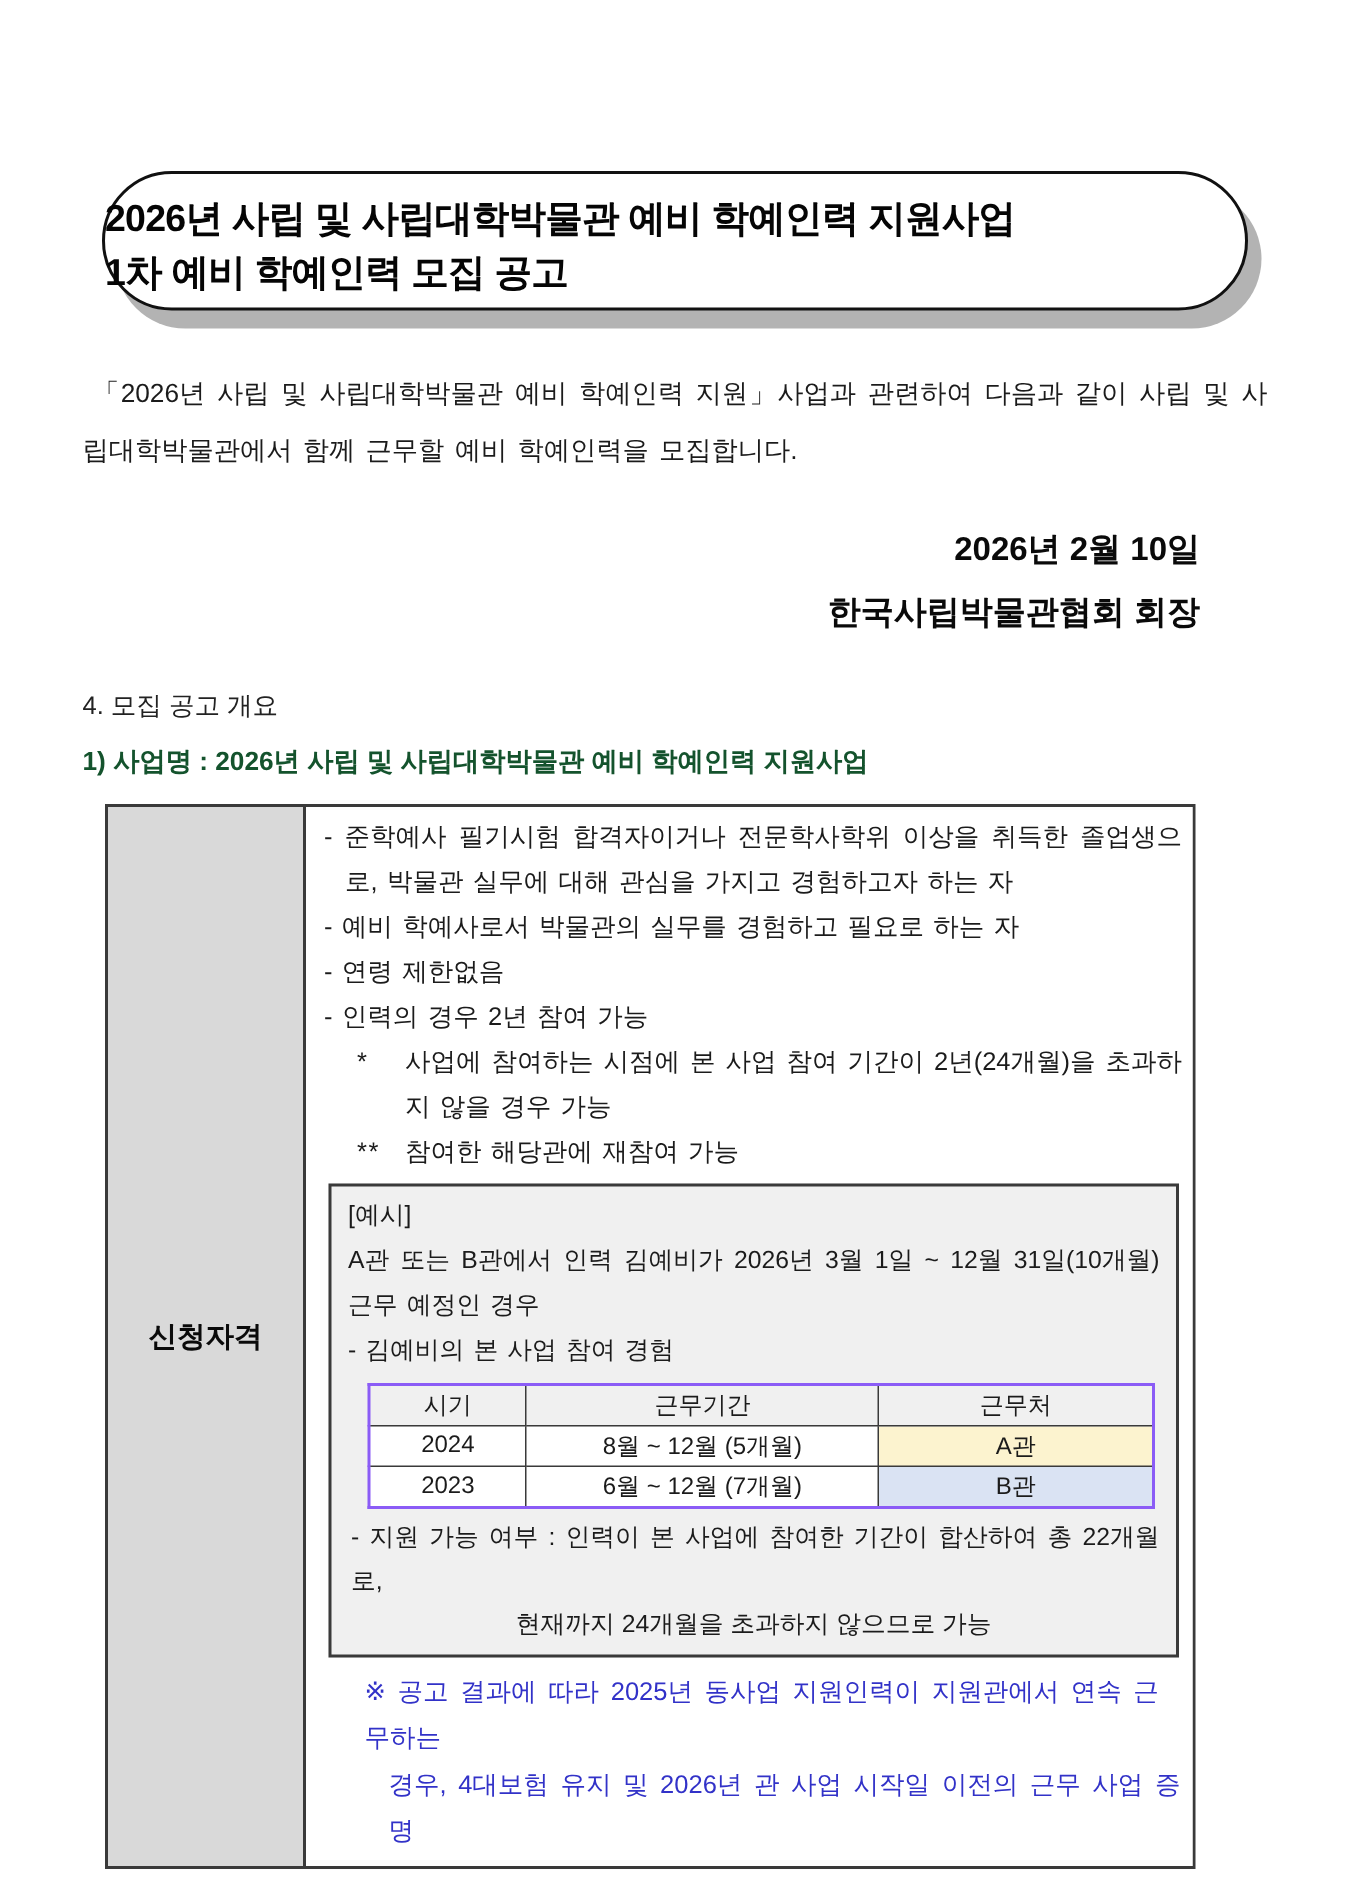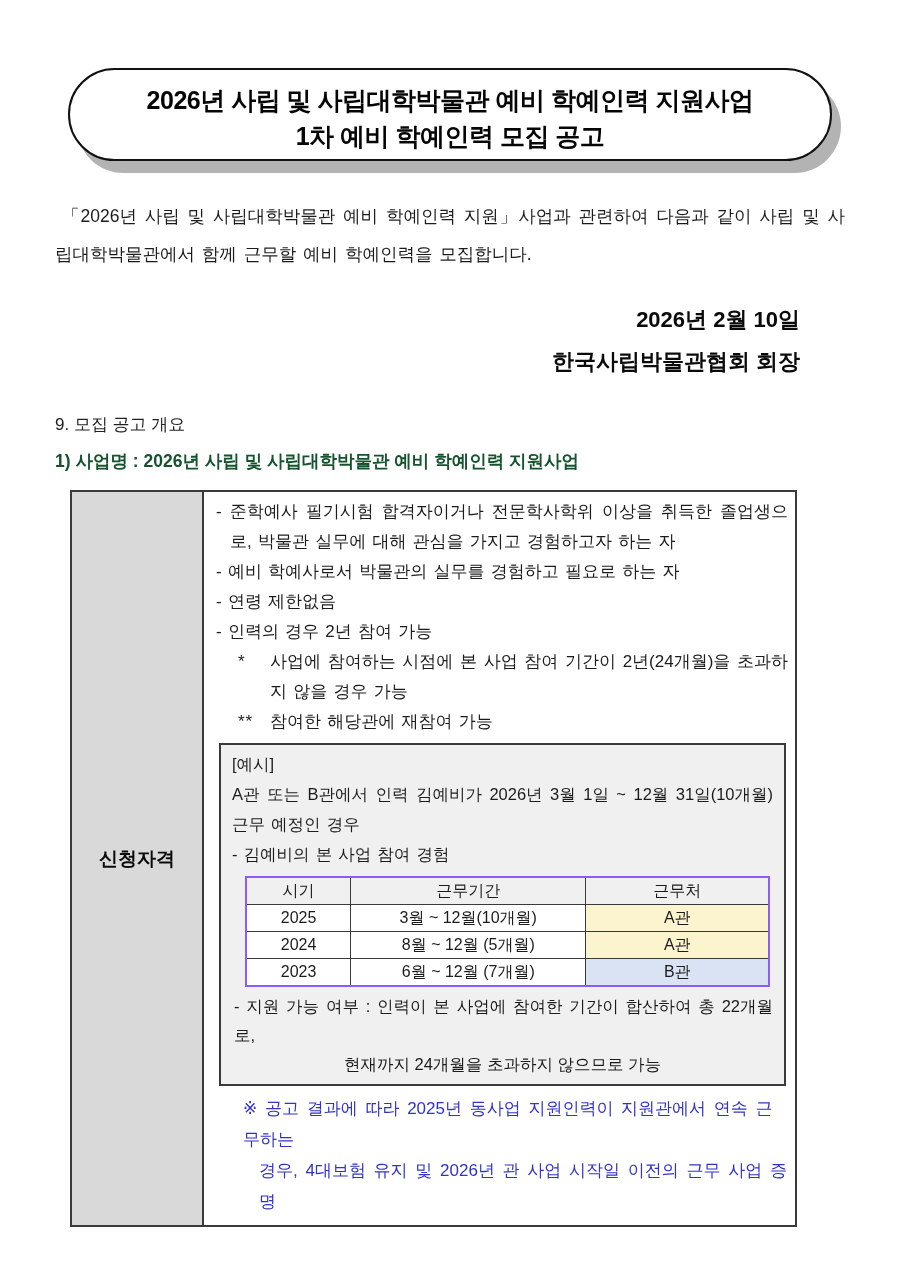--- a/index.html
+++ b/index.html
@@ -15,22 +15,23 @@
   }
   
   .title-box{
     box-sizing:border-box;
     margin-left:13px;
     width:764px;height:93px;
     border:2.5px solid #111;
     border-radius:47px;
     background:#fff;
     box-shadow:9px 12px 0 0 #b3b3b3;
-    text-align:center;
+    text-align:left;
     padding-top:12px;
+    margin-top:46px;
   }
   .title-box div{
     font-size:25px;font-weight:bold;line-height:36px;color:#050505;
     letter-spacing:-0.5px;
   }
   
   .intro{
     margin:36px 0 0 0;
     font-size:17.5px;line-height:38px;
     text-align:justify;
@@ -133,21 +134,21 @@
     <div>1차 예비 학예인력 모집 공고</div>
   </div>
 
   <p class="intro">「2026년 사립 및 사립대학박물관 예비 학예인력 지원」사업과 관련하여 다음과 같이 사립 및 사립대학박물관에서 함께 근무할 예비 학예인력을 모집합니다.</p>
 
   <div class="signoff">
     <div>2026년 2월 10일</div>
     <div>한국사립박물관협회 회장</div>
   </div>
 
-  <div class="sec">9. 모집 공고 개요</div>
+  <div class="sec">4. 모집 공고 개요</div>
   <div class="subsec">1) 사업명 : 2026년 사립 및 사립대학박물관 예비 학예인력 지원사업</div>
 
   <div class="qual">
     <div class="rowlabel">신청자격</div>
     <div class="qcontent">
 
       <div class="bullet">- 준학예사 필기시험 합격자이거나 전문학사학위 이상을 취득한 졸업생으로, 박물관 실무에 대해 관심을 가지고 경험하고자 하는 자</div>
       <div class="bullet">- 예비 학예사로서 박물관의 실무를 경험하고 필요로 하는 자</div>
       <div class="bullet">- 연령 제한없음</div>
       <div class="bullet">- 인력의 경우 2년 참여 가능</div>
@@ -165,25 +166,20 @@
         <div class="exline">[예시]</div>
         <div class="exline">A관 또는 B관에서 인력 김예비가 2026년 3월 1일 ~ 12월 31일(10개월) 근무 예정인 경우</div>
         <div class="exline">- 김예비의 본 사업 참여 경험</div>
 
         <table class="extable">
           <tbody>
             <tr>
               <th class="col-period">시기</th>
               <th class="col-duration">근무기간</th>
               <th class="col-place">근무처</th>
-            </tr>
-            <tr>
-              <td>2025</td>
-              <td>3월 ~ 12월(10개월)</td>
-              <td style="background-color: rgb(252, 243, 207);">A관</td>
             </tr>
             <tr>
               <td>2024</td>
               <td>8월 ~ 12월 (5개월)</td>
               <td style="background-color: rgb(252, 243, 207);">A관</td>
             </tr>
             <tr>
               <td>2023</td>
               <td>6월 ~ 12월 (7개월)</td>
               <td style="background-color: rgb(218, 227, 243);">B관</td>

